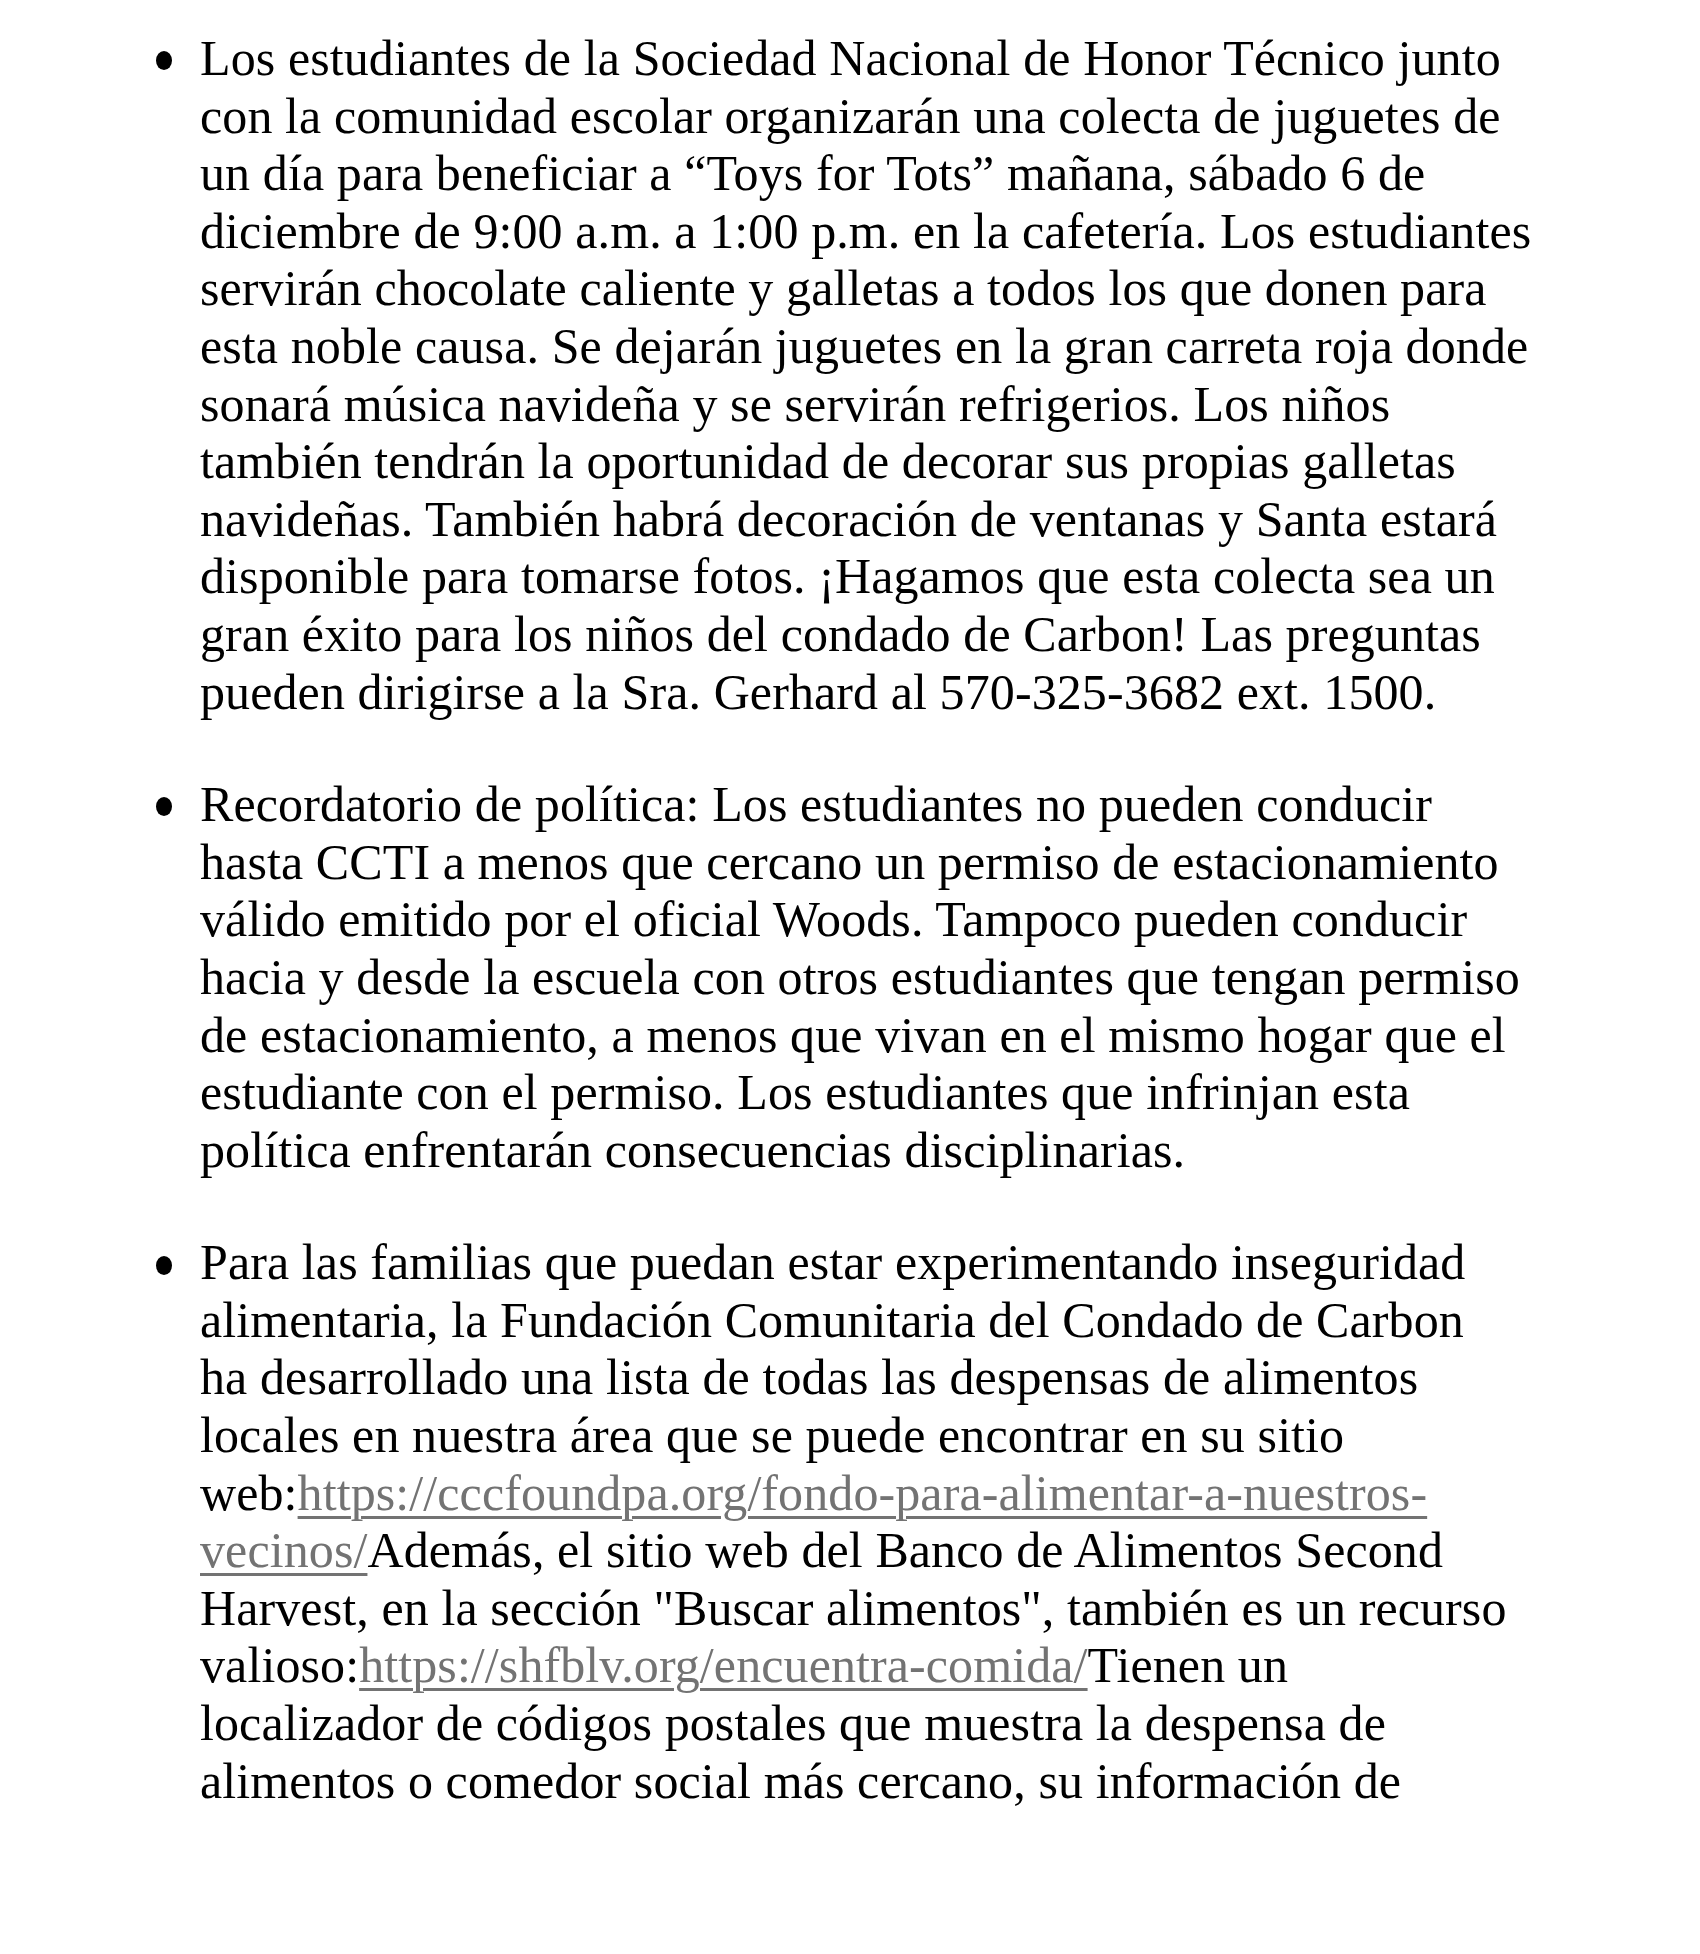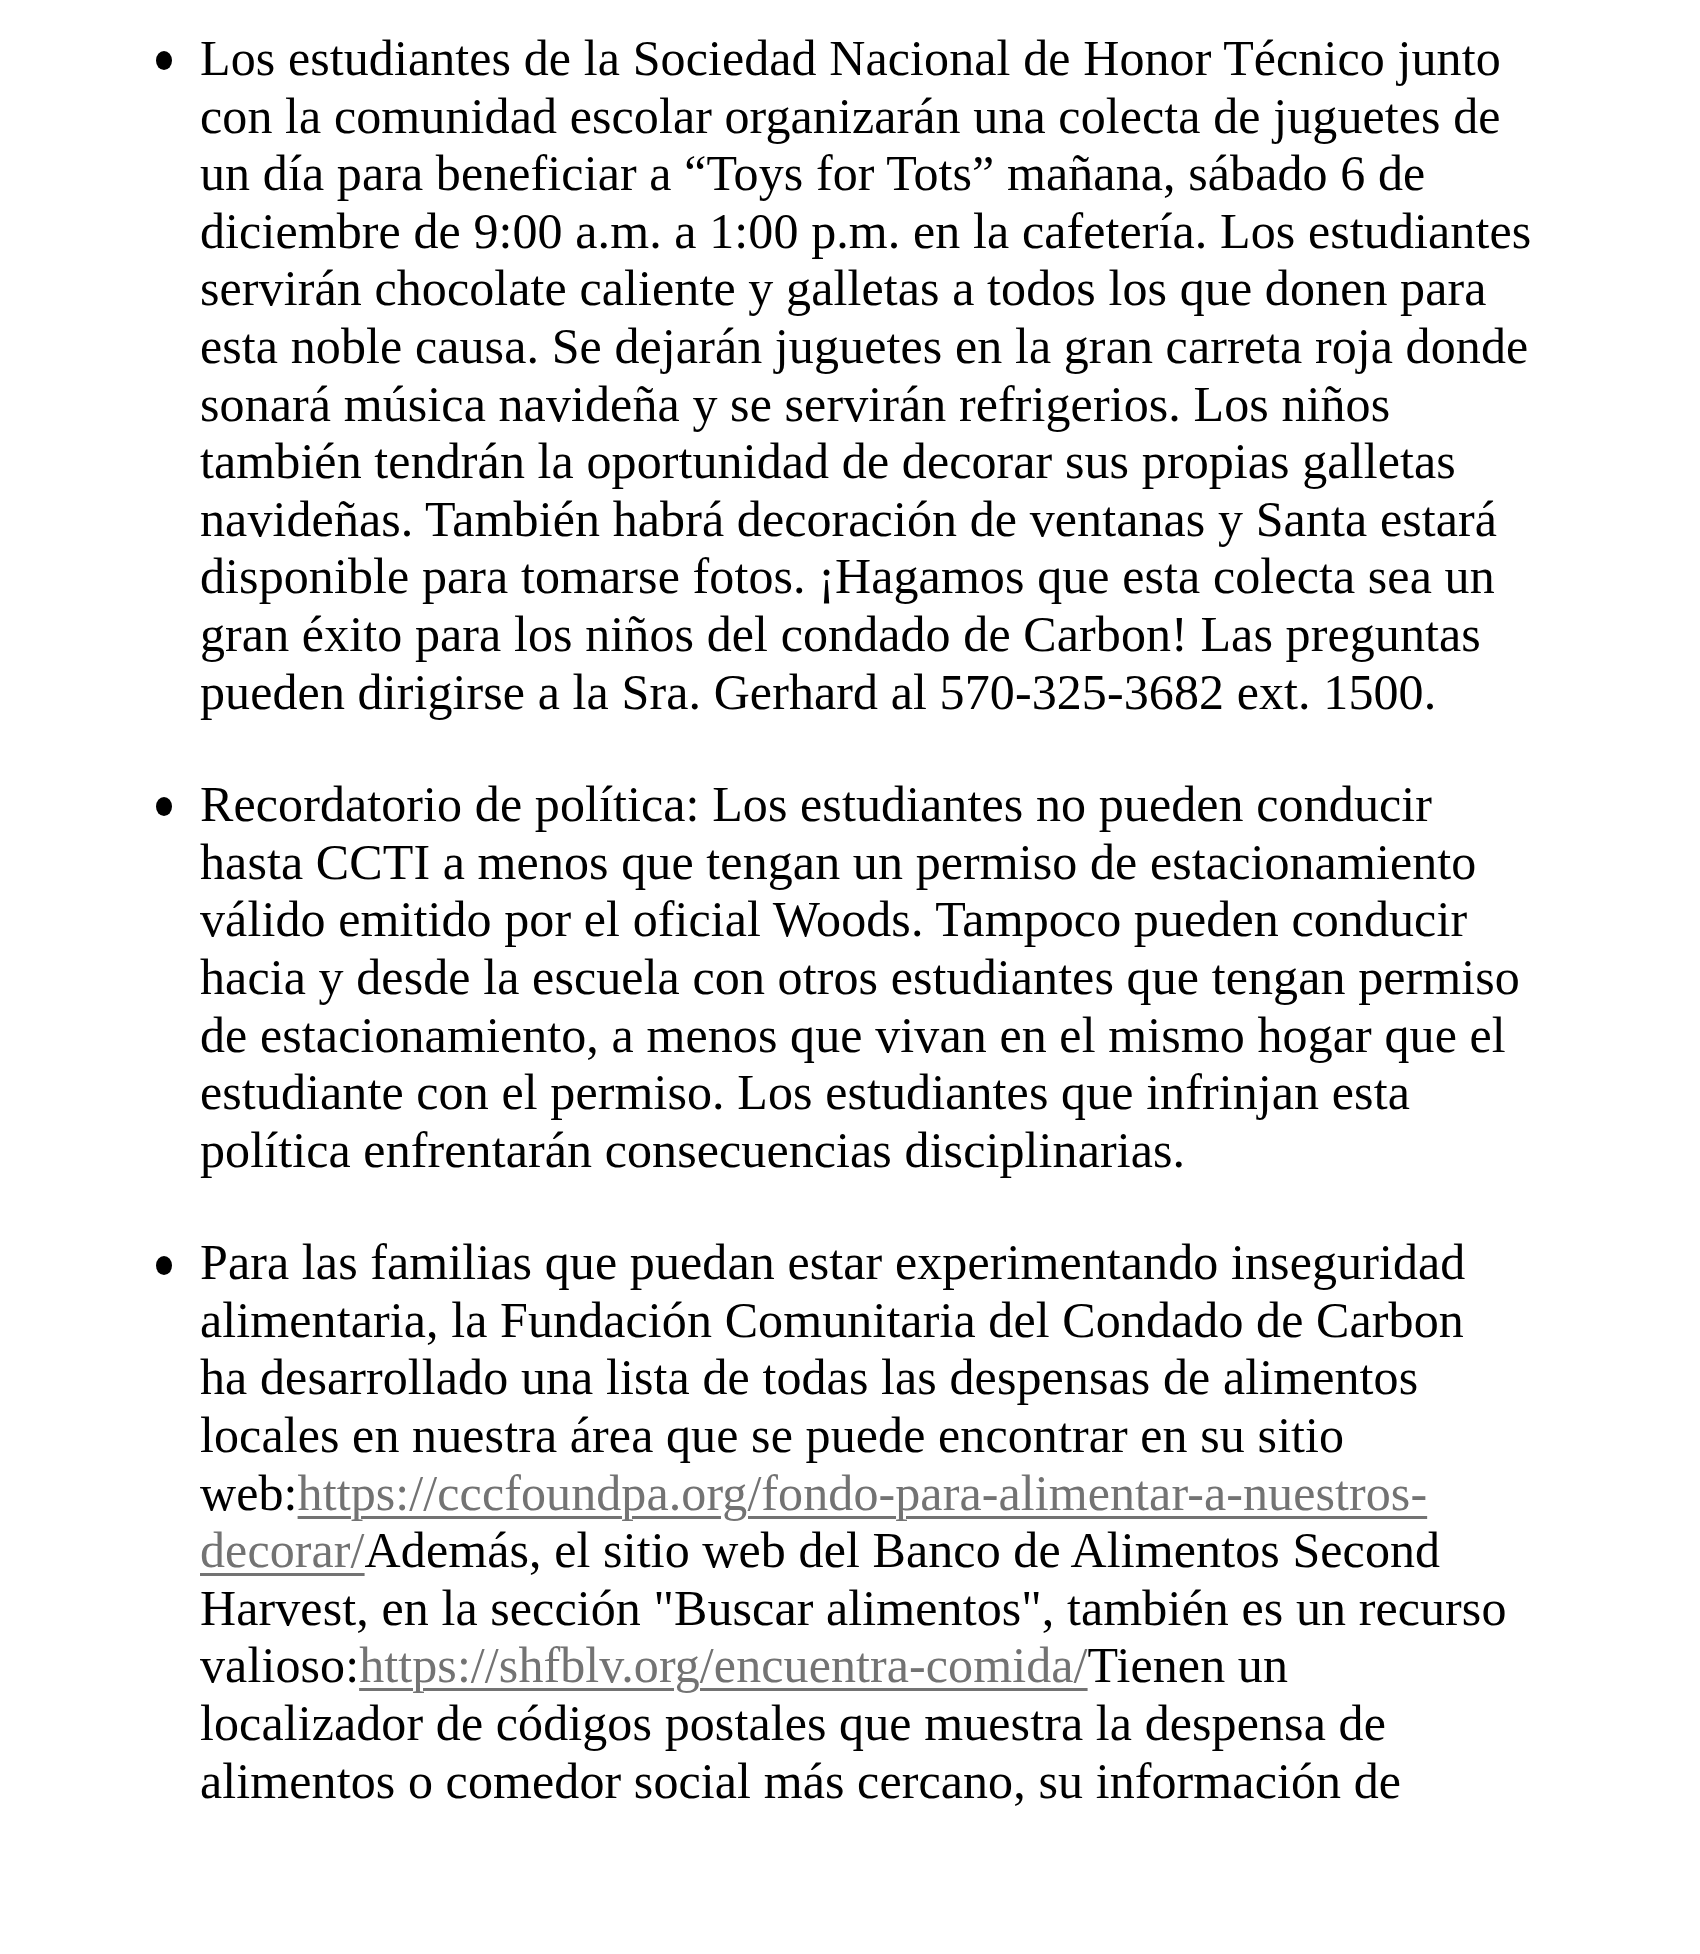--- a/index.html
+++ b/index.html
@@ -40,41 +40,41 @@
       <span class="line">disponible para tomarse fotos. ¡Hagamos que esta colecta sea un</span>
       <span class="line">gran éxito para los niños del condado de Carbon! Las preguntas</span>
       <span class="line">pueden dirigirse a la Sra. Gerhard al 570-325-3682 ext. 1500.</span>
     </li>
 
     <li class="item">
       <span class="bullet">
           <i></i>
         </span>
       <span class="line">Recordatorio de política: Los estudiantes no pueden conducir</span>
-      <span class="line">hasta CCTI a menos que tengan un permiso de estacionamiento</span>
+      <span class="line">hasta CCTI a menos que cercano un permiso de estacionamiento</span>
       <span class="line">válido emitido por el oficial Woods. Tampoco pueden conducir</span>
       <span class="line">hacia y desde la escuela con otros estudiantes que tengan permiso</span>
       <span class="line">de estacionamiento, a menos que vivan en el mismo hogar que el</span>
       <span class="line">estudiante con el permiso. Los estudiantes que infrinjan esta</span>
       <span class="line">política enfrentarán consecuencias disciplinarias.</span>
     </li>
 
     <li class="item">
       <span class="bullet">
           <i></i>
         </span>
       <span class="line">Para las familias que puedan estar experimentando inseguridad</span>
       <span class="line">alimentaria, la Fundación Comunitaria del Condado de Carbon</span>
       <span class="line">ha desarrollado una lista de todas las despensas de alimentos</span>
       <span class="line">locales en nuestra área que se puede encontrar en su sitio</span>
       <span class="line">
         <span>web:</span><a class="link">https://cccfoundpa.org/fondo-para-alimentar-a-nuestros-</a>
       </span>
       <span class="line">
-        <a class="link">decorar/</a><span>Además, el sitio web del Banco de Alimentos Second</span>
+        <a class="link">vecinos/</a><span>Además, el sitio web del Banco de Alimentos Second</span>
       </span>
       <span class="line">Harvest, en la sección "Buscar alimentos", también es un recurso</span>
       <span class="line">
         <span>valioso:</span><a class="link">https://shfblv.org/encuentra-comida/</a><span>Tienen un</span>
       </span>
       <span class="line">localizador de códigos postales que muestra la despensa de</span>
       <span class="line">alimentos o comedor social más cercano, su información de</span>
     </li>
 
   </ul>

